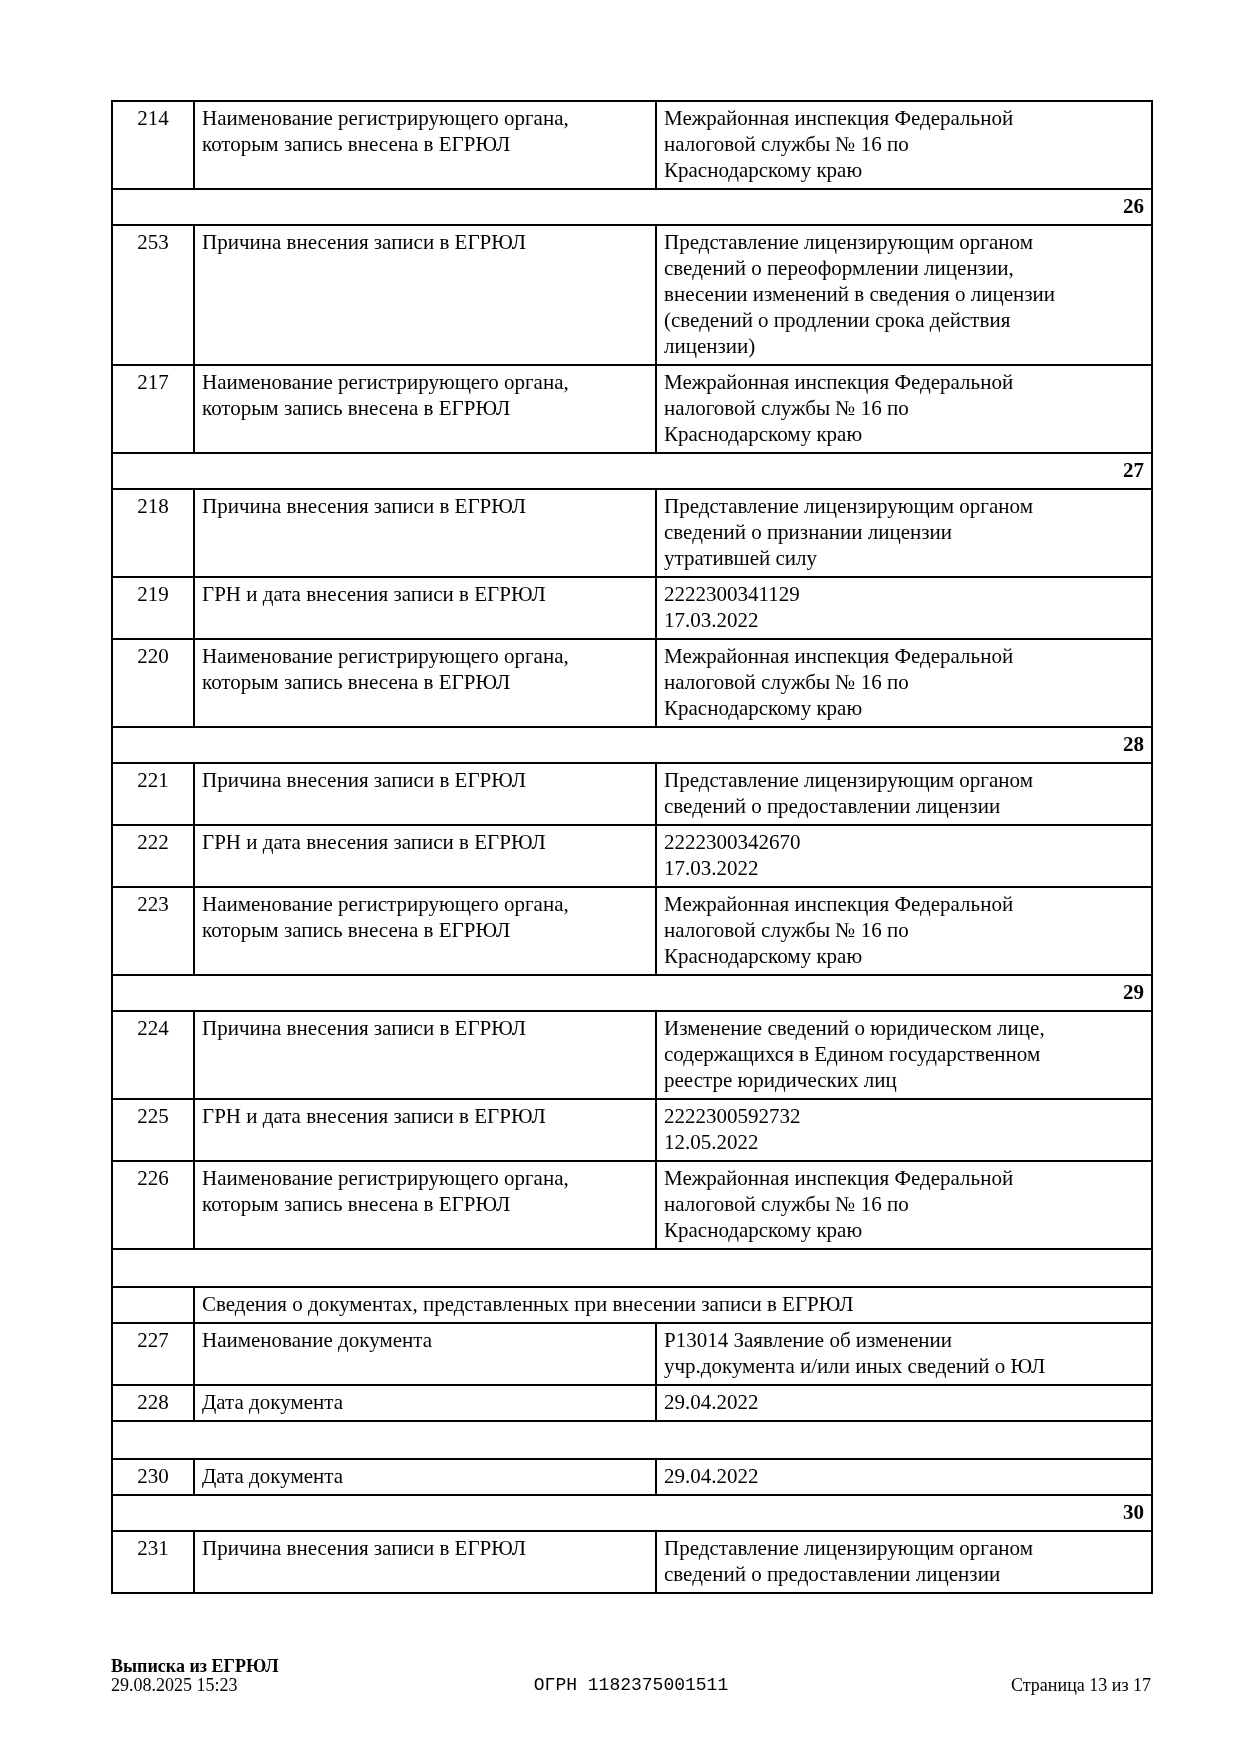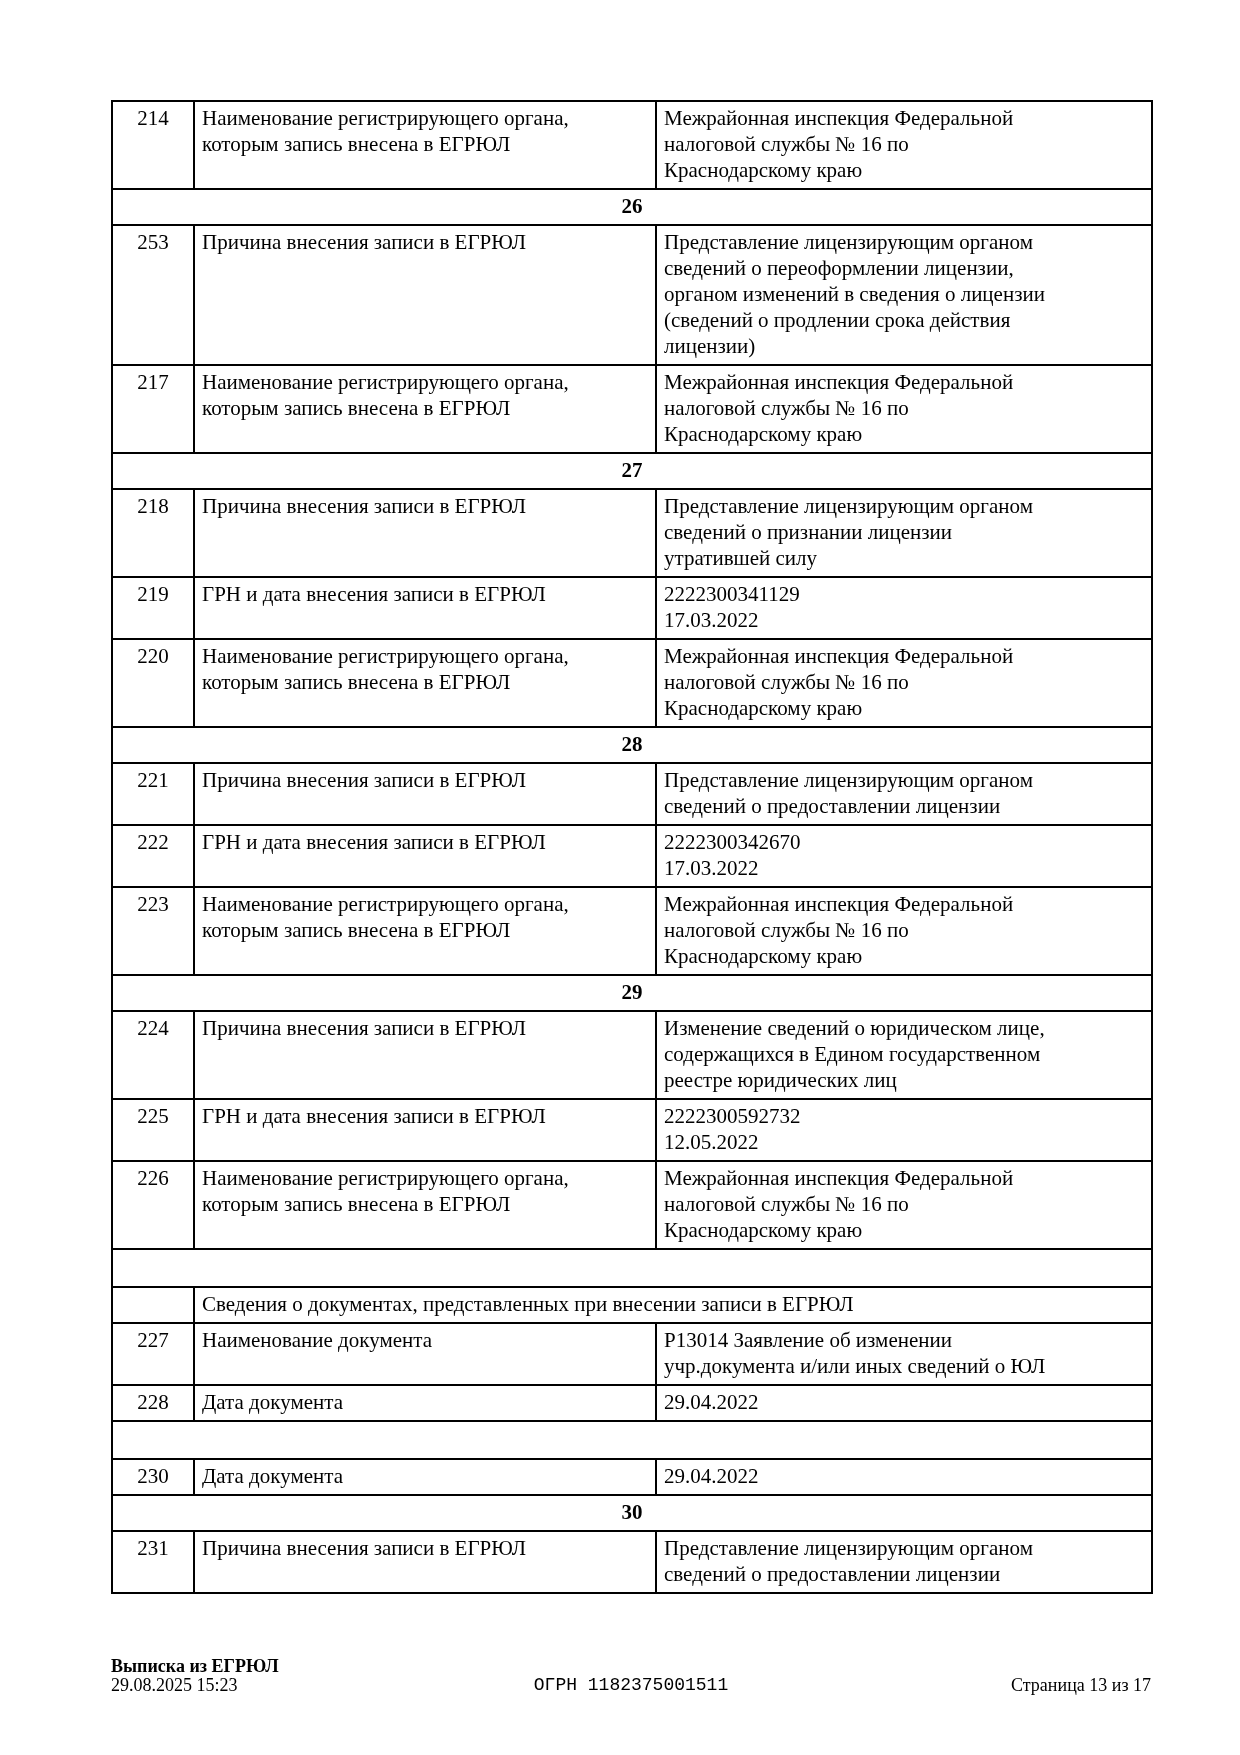--- a/index.html
+++ b/index.html
@@ -30,21 +30,21 @@
     font-size: 21px;
     line-height: 26px;
     overflow: hidden;
   }
   td.num-cell {
     text-align: center;
     padding-left: 2px;
     padding-right: 2px;
   }
   td.group-cell {
-    text-align: center;
+    text-align: right;
     font-weight: bold;
     font-size: 22px;
     padding-top: 2px;
     padding-bottom: 3px;
   }
   td.spacer-cell {
     height: 28px;
     padding: 0;
   }
   td.section-cell {
@@ -104,21 +104,21 @@
         <td colspan="3" class="group-cell">26</td>
       </tr>
       <tr>
         <td class="num-cell">253</td>
         <td>
           <div>Причина внесения записи в ЕГРЮЛ</div>
         </td>
         <td>
           <div>Представление лицензирующим органом</div>
           <div>сведений о переоформлении лицензии,</div>
-          <div>органом изменений в сведения о лицензии</div>
+          <div>внесении изменений в сведения о лицензии</div>
           <div>(сведений о продлении срока действия</div>
           <div>лицензии)</div>
         </td>
       </tr>
       <tr>
         <td class="num-cell">217</td>
         <td>
           <div>Наименование регистрирующего органа,</div>
           <div>которым запись внесена в ЕГРЮЛ</div>
         </td>

